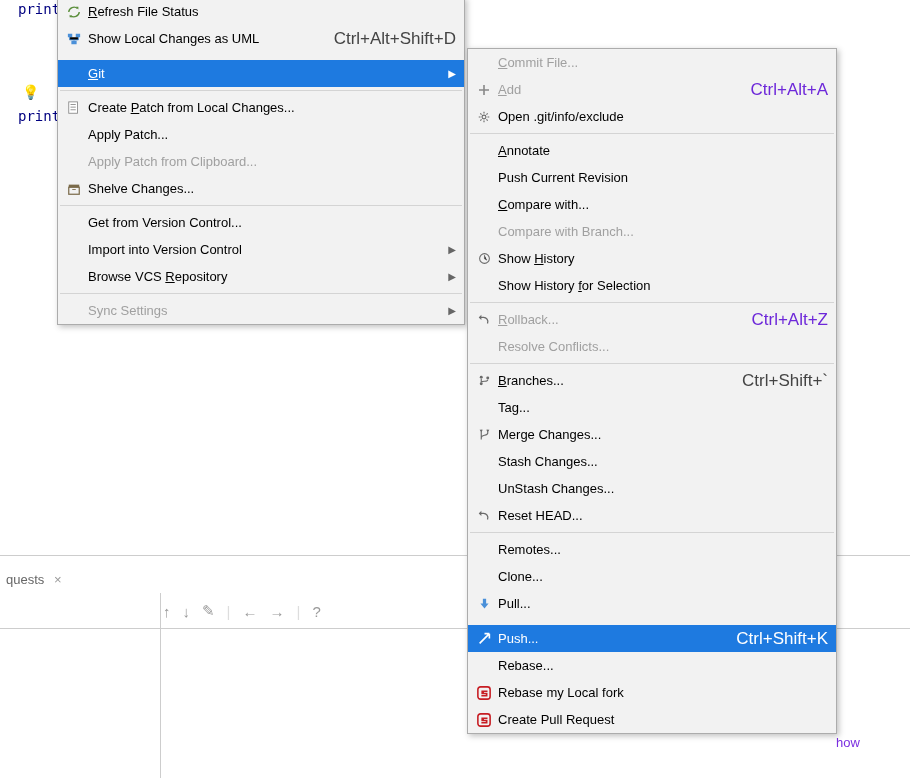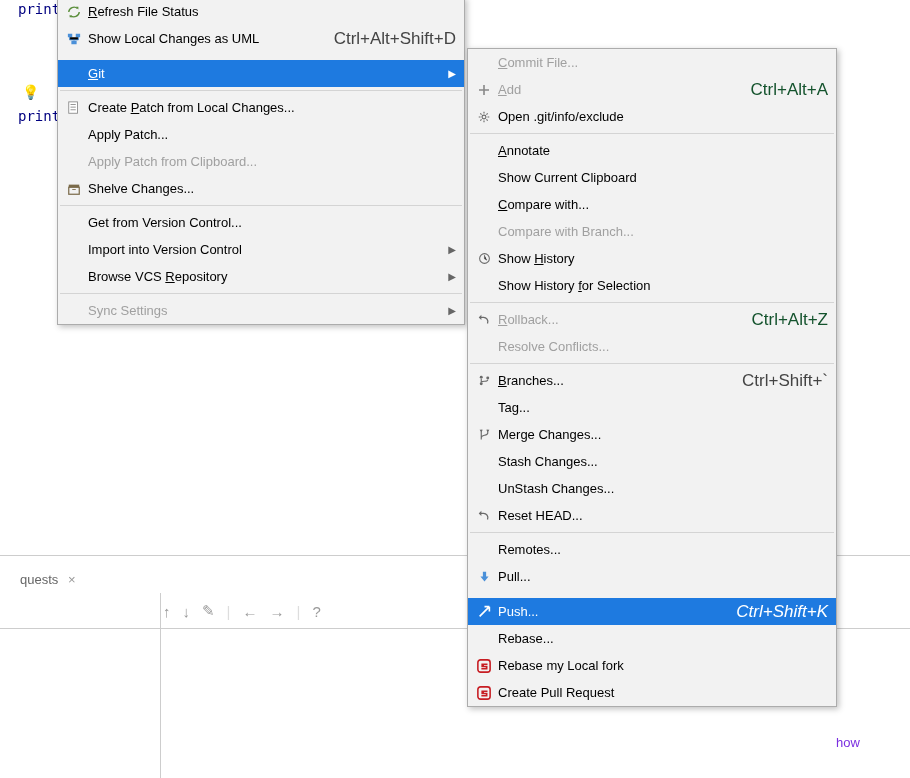--- a/index.html
+++ b/index.html
@@ -1,39 +1,39 @@
 <!DOCTYPE html>
 <html><head>
 <meta charset="utf-8">
 <style>
 * { margin:0; padding:0; box-sizing:border-box; }
 body { width:910px; height:778px; font-family:"Segoe UI",Arial,sans-serif; font-size:13px; background:#fff; overflow:hidden; color:#000; position:relative; }
 .editor-bg { position:absolute; left:0; top:0; width:910px; height:555px; background:#fff; }
 .code-line { position:absolute; left:18px; font-family:Consolas,monospace; font-size:14px; color:#000080; }
 .bulb { position:absolute; left:22px; top:84px; font-size:14px; color:#f5a623; }
 .bottom-pane { position:absolute; left:0; top:555px; width:910px; height:223px; background:#fff; border-top:1px solid #cdcdcd; }
-.tab { position:absolute; left:0; top:569px; font-size:13px; color:#666; padding:3px 20px; }
+.tab { position:absolute; left:0; top:569px; font-size:13px; color:#666; padding:3px 6px; }
 .tab-close { color:#999; margin-left:6px; font-size:13px; }
 .toolbar-area { position:absolute; left:0; top:593px; width:910px; height:36px; background:#fff; border-bottom:1px solid #cdcdcd; }
 .toolbar { position:absolute; left:163px; top:0; display:flex; align-items:center; height:36px; gap:12px; }
 .tool-icon { color:#9a9a9a; font-size:15px; }
 .tool-sep { color:#ddd; font-size:15px; }
 .left-split { position:absolute; left:160px; top:593px; width:1px; height:185px; background:#cdcdcd; }
 .menu { position:absolute; background:#f2f2f2; border:1px solid #acacac; box-shadow:2px 2px 6px rgba(0,0,0,0.25); }
 .menu.primary { left:57px; top:-3px; width:408px; }
 .menu.secondary { left:467px; top:48px; width:370px; }
 .mi { display:flex; align-items:center; height:27px; padding:0 8px 0 6px; color:#000; white-space:nowrap; }
 .mi .ic { width:20px; display:inline-flex; justify-content:center; }
 .mi .lbl { flex:1; padding-left:4px; }
 .mi .sc { color:#444; font-size:17px; padding-left:10px; }
 .mi .arw { color:#666; font-size:10px; padding-left:8px; }
 .mi.disabled { color:#a0a0a0; }
-.mi.disabled .sc { color:#14532d;text-align:center; }
+.mi.disabled .sc { color:#6d28d9;text-align:center; }
 .mi.sel { background:#1e7ae0; color:#fff;margin-top:8px; }
-.mi.sel .sc { color:#fff;font-style:italic; }
+.mi.sel .sc { color:#fff; }
 .mi.sel .arw { color:#fff; }
 .sep { height:1px; margin:3px 2px; background:#d4d4d4; }
 .u { text-decoration:underline; }
 .lnk { position:absolute; left:836px; top:735px; color:#7b2fe0; font-size:13px; }
 .highlight-strip { position:absolute; left:0; top:106px; width:910px; height:21px; background:#fffae3; z-index:-1; }
 
 svg { display:block; }
 </style>
 </head>
 <body>
@@ -165,21 +165,21 @@
       </span>
       <span class="lbl">Open .git/info/exclude</span>
     </div>
     <div class="sep"></div>
     <div class="mi">
       <span class="ic"></span>
       <span class="lbl"><span class="u">A</span>nnotate</span>
     </div>
     <div class="mi">
       <span class="ic"></span>
-      <span class="lbl">Show Current Clipboard</span>
+      <span class="lbl">Push Current Revision</span>
     </div>
     <div class="mi">
       <span class="ic"></span>
       <span class="lbl"><span class="u">C</span>ompare with...</span>
     </div>
     <div class="mi disabled">
       <span class="ic"></span>
       <span class="lbl">Compare with Branch...</span>
     </div>
     <div class="mi">
@@ -252,20 +252,24 @@
         </svg>
       </span>
       <span class="lbl">Reset HEAD...</span>
     </div>
     <div class="sep"></div>
     <div class="mi">
       <span class="ic"></span>
       <span class="lbl">Remotes...</span>
     </div>
     <div class="mi">
+      <span class="ic"></span>
+      <span class="lbl">Clone...</span>
+    </div>
+    <div class="mi">
       <span class="ic">
         <svg width="13" height="13" viewBox="0 0 16 16">
           <path fill="#4a90d9" d="M8 14L3 8h3V2h4v6h3z"></path>
         </svg>
       </span>
       <span class="lbl">Pull...</span>
     </div>
     <div class="mi sel">
       <span class="ic">
         <svg width="13" height="13" viewBox="0 0 16 16">

